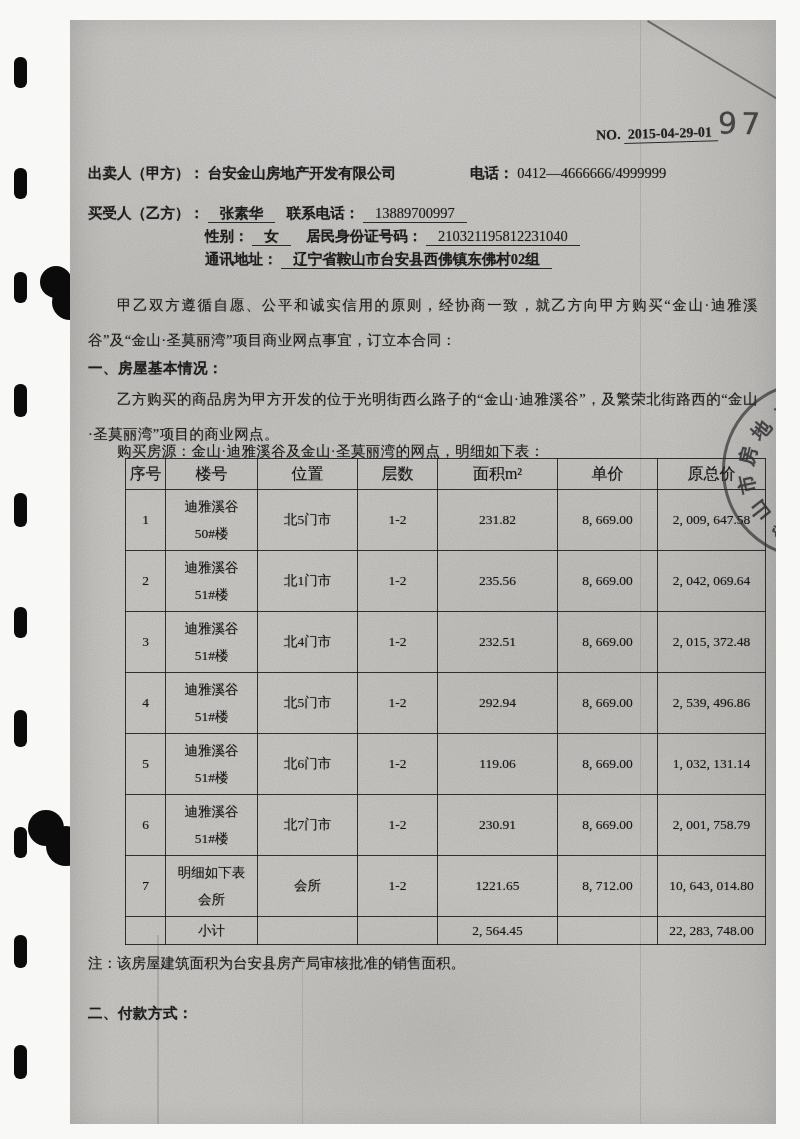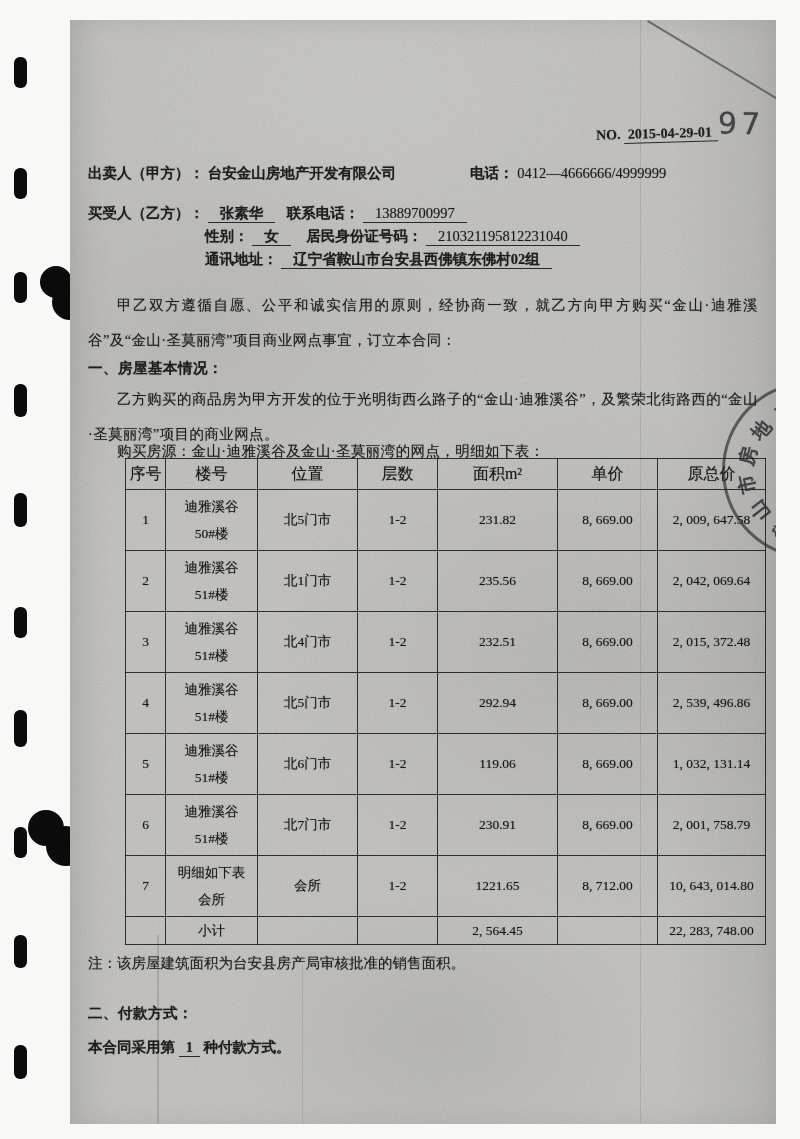--- a/index.html
+++ b/index.html
@@ -239,25 +239,20 @@
             <td></td>
             <td>22, 283, 748.00</td>
           </tr>
         </tbody>
     </table>
 
     <div class="note-line">注：该房屋建筑面积为台安县房产局审核批准的销售面积。</div>
 
     <div class="sec-head" style="top:984px;">二、付款方式：</div>
 
-    <div class="payment">
-      <span>本合同采用第</span>
-      <span class="uv">1</span>
-      <span>种付款方式。</span>
-    </div>
 
     <div class="seal">
         <span style="left: 47.9442px; top: 131.523px; transform: rotate(206deg);">鞍</span>
         <span style="left: 25.5673px; top: 113.402px; transform: rotate(232deg);">山</span>
         <span style="left: 13.3986px; top: 87.3063px; transform: rotate(258deg);">市</span>
         <span style="left: 13.9011px; top: 58.517px; transform: rotate(284deg);">房</span>
         <span style="left: 26.9732px; top: 32.8616px; transform: rotate(310deg);">地</span>
         <span style="left: 49.9689px; top: 15.5331px; transform: rotate(336deg);">产</span>
       </div>
 

